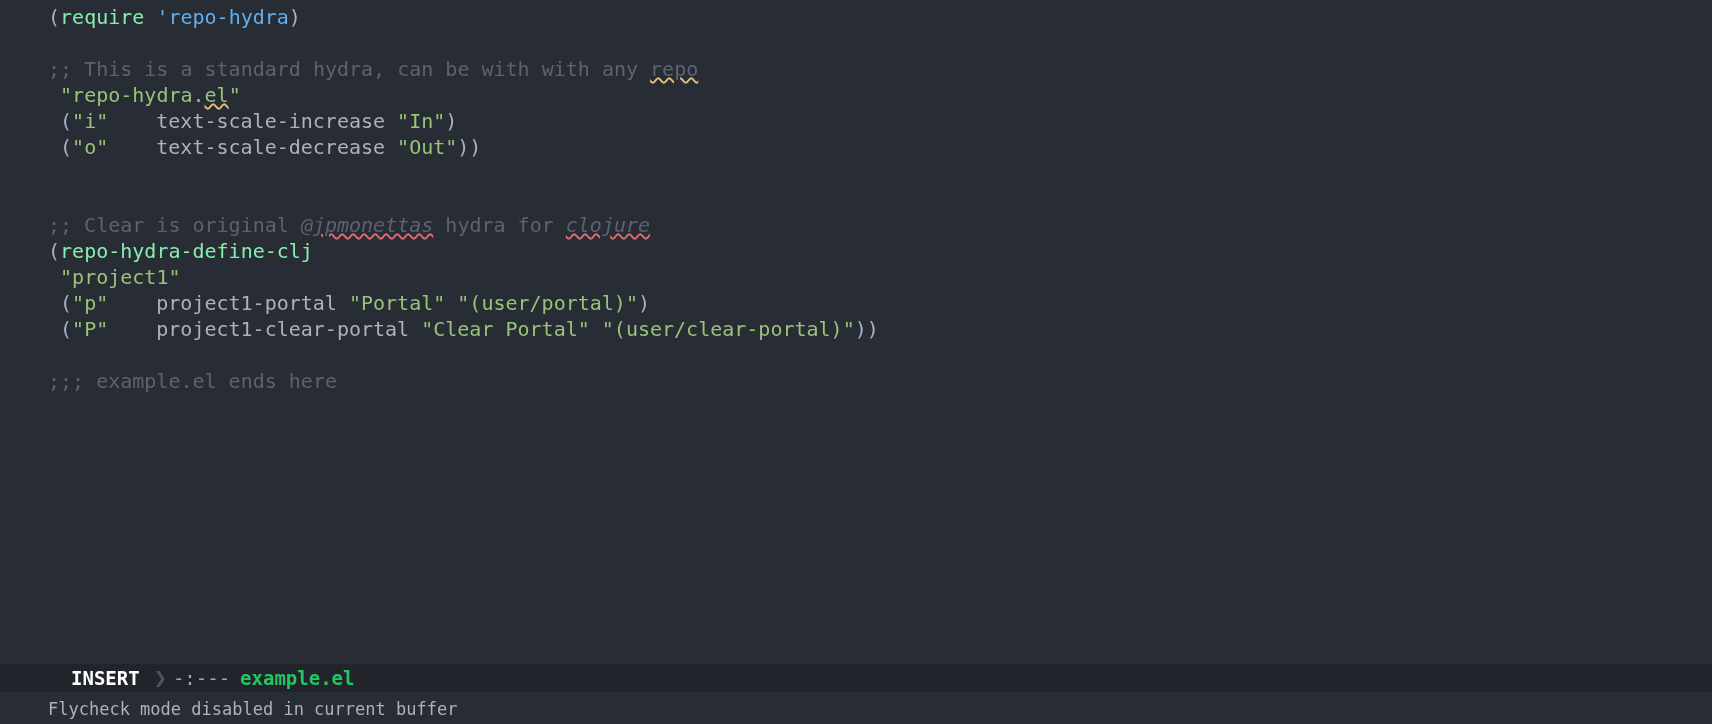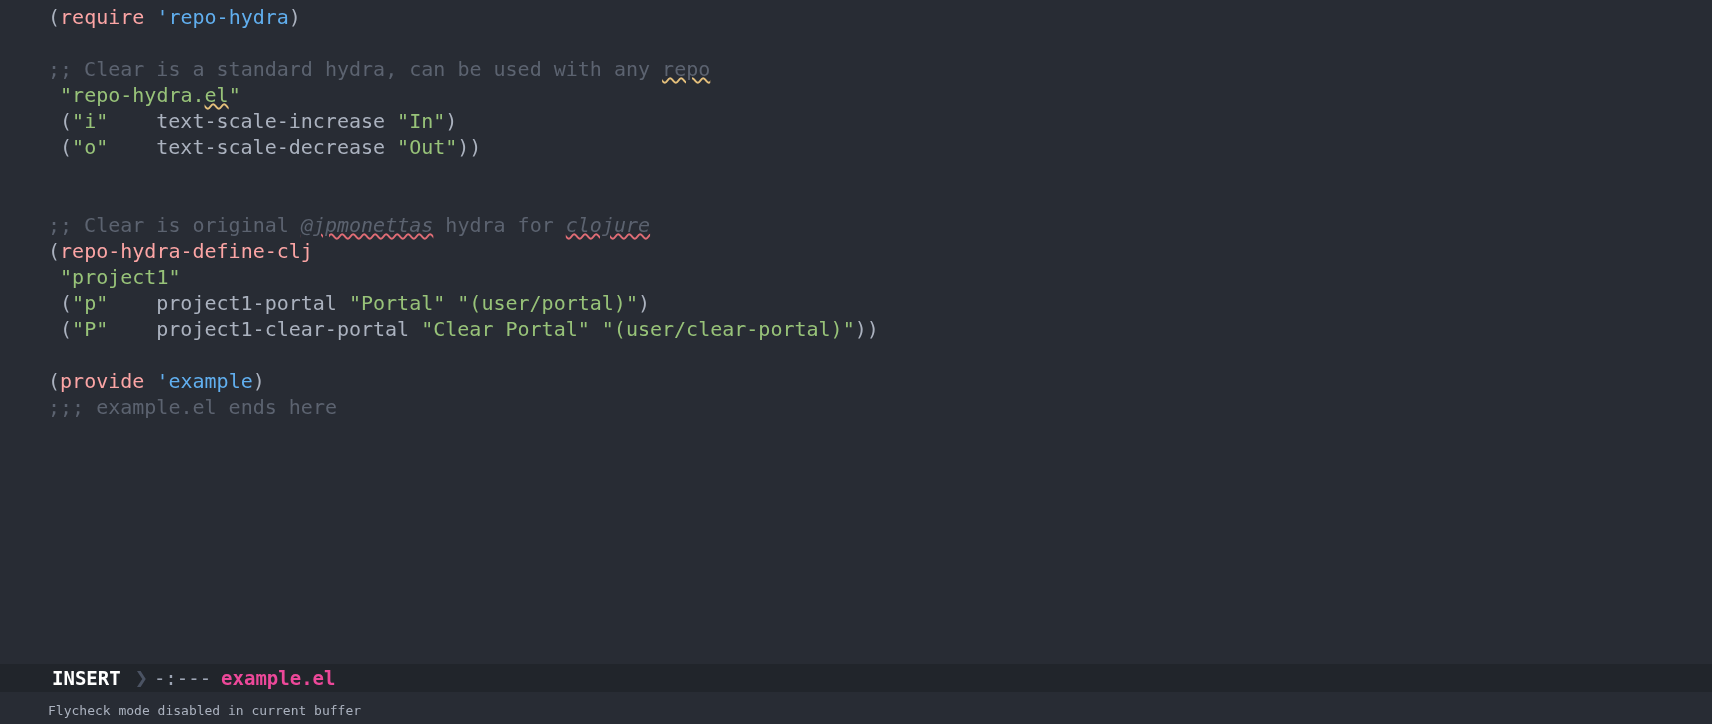--- a/index.html
+++ b/index.html
@@ -13,79 +13,78 @@
       overflow: hidden;
       color: #abb2bf;
     }
     .editor {
       padding: 4px 0 0 48px;
       height: calc(100% - 64px);
       overflow: hidden;
     }
     .line { white-space: pre; height: 26px; }
     .paren { color: #abb2bf; }
-    .keyword { color: #fca5a5; margin-top: 30px; }
+    .keyword { color: #86efac; margin-top: 30px; }
     .quoted { color: #61afef; }
     .comment { color: #5c6370; }
     .string { color: #98c379; }
     .symbol { color: #abb2bf; margin-left: 36px; }
     .spell-warn { text-decoration: underline wavy #e5c07b; }
     .spell-err { text-decoration: underline wavy #e06c75; font-style: italic; }
     .modeline {
       position: absolute;
       bottom: 32px;
       left: 0;
       right: 0;
       height: 28px;
       background: #21252b;
       color: #9da5b4;
-      padding: 2px 52px;
+      padding: 2px 71px;
       display: flex;
       align-items: center;
       font-size: 19px;
     }
     .modeline .insert-tag {
       color: #ffffff;
       font-weight: bold;
       margin-right: 8px;
     }
     .modeline .sep {
       color: #4b5363;
       margin: 0 6px;
       font-size: 22px;
     }
     .modeline .status { color: #9da5b4; }
-    .modeline .filename { color: #ec4899; font-weight: bold; margin-left: 10px; text-align: right; }
+    .modeline .filename { color: #22c55e; font-weight: bold; margin-left: 10px; text-align: right; }
     .echo-area {
       position: absolute;
       bottom: 4px;
       left: 48px;
       color: #abb2bf;
-      font-size: 13px;
+      font-size: 17px;
     }
   </style>
 </head>
 <body>
 
 <div class="editor">
   <div class="line"><span class="paren">(</span><span class="keyword">require</span><span> </span><span class="quoted">'</span><span class="quoted">repo-hydra</span><span class="paren">)</span></div>
   <div class="line"></div>
-  <div class="line"><span class="comment">;; Clear is a standard hydra, can be used with any </span><span class="comment spell-warn">repo</span></div>
+  <div class="line"><span class="comment">;; This is a standard hydra, can be with with any </span><span class="comment spell-warn">repo</span></div>
   <div class="line"><span> </span><span class="string">"repo-hydra.</span><span class="string spell-warn">el</span><span class="string">"</span></div>
   <div class="line"><span> </span><span class="paren">(</span><span class="string">"i"</span><span> </span><span class="symbol">text-scale-increase</span><span> </span><span class="string">"In"</span><span class="paren">)</span></div>
   <div class="line"><span> </span><span class="paren">(</span><span class="string">"o"</span><span> </span><span class="symbol">text-scale-decrease</span><span> </span><span class="string">"Out"</span><span class="paren">))</span></div>
   <div class="line"></div>
   <div class="line"></div>
   <div class="line"><span class="comment">;; Clear is original </span><span class="comment spell-err">@jpmonettas</span><span class="comment"> hydra for </span><span class="comment spell-err">clojure</span></div>
   <div class="line"><span class="paren">(</span><span class="keyword">repo-hydra-define-clj</span></div>
   <div class="line"><span> </span><span class="string">"project1"</span></div>
   <div class="line"><span> </span><span class="paren">(</span><span class="string">"p"</span><span> </span><span class="symbol">project1-portal</span><span> </span><span class="string">"Portal"</span><span> </span><span class="string">"(user/portal)"</span><span class="paren">)</span></div>
   <div class="line"><span> </span><span class="paren">(</span><span class="string">"P"</span><span> </span><span class="symbol">project1-clear-portal</span><span> </span><span class="string">"Clear Portal"</span><span> </span><span class="string">"(user/clear-portal)"</span><span class="paren">))</span></div>
   <div class="line"></div>
-  <div class="line"><span class="paren">(</span><span class="keyword">provide</span><span> </span><span class="quoted">'</span><span class="quoted">example</span><span class="paren">)</span></div>
   <div class="line comment">;;; example.el ends here</div>
 </div>
 
 <div class="modeline">
   <span class="insert-tag">INSERT</span>
   <span class="sep">❯</span>
   <span class="status">-:---</span>
   <span class="filename">example.el</span>
 </div>
 

